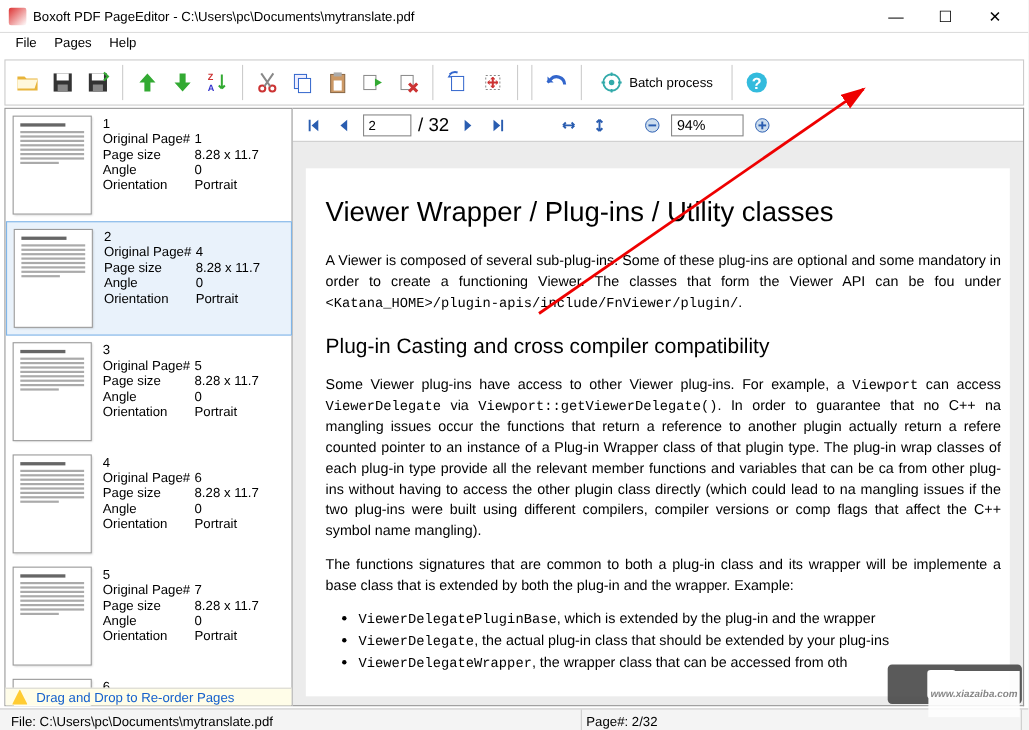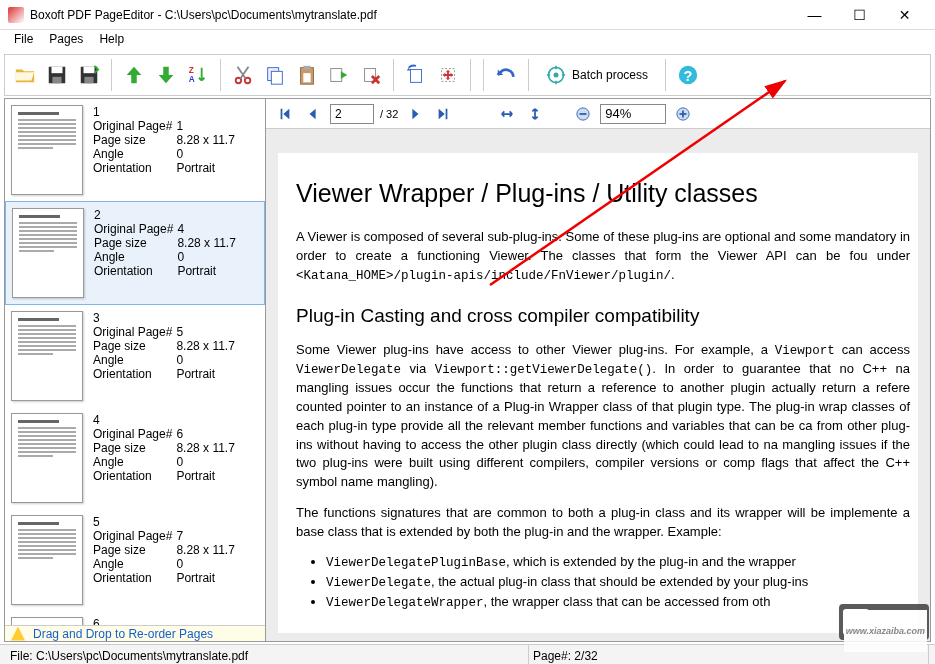--- a/index.html
+++ b/index.html
@@ -30,35 +30,35 @@
 .thumb-meta .pnum { font-size: 12px; }
 .drag-hint { position: absolute; bottom: 0; left: 0; right: 0; height: 16px; background: #fffde8; border-top: 1px solid #ccc; display: flex; align-items: center; padding: 0 6px; font-size: 12px; color: #1560cc; }
 .drag-hint .warn { width: 14px; height: 14px; background: #ffcc33; clip-path: polygon(50% 0,100% 100%,0 100%); margin-right: 8px; position: relative; }
 .sidebar-wrap { position: relative; height: 100%; display: flex; flex-direction: column; }
 .sidebar-scroll { flex: 1; overflow-y: auto; overflow-x: hidden; }
 .viewer { flex: 1; border: 1px solid #999; border-left: 0; display: flex; flex-direction: column; background: #ececec; }
 .navbar { height: 30px; background: #fff; border-bottom: 1px solid #ccc; display: flex; align-items: center; padding: 0 8px; gap: 6px; }
 .navbtn { width: 22px; height: 22px; display: flex; align-items: center; justify-content: center; cursor: pointer; }
 .navbtn svg { width: 14px; height: 14px; }
 .pagenum-input { width: 44px; height: 20px; text-align: left; padding: 0 4px; border: 1px solid #888; font-size: 12px; }
-.navbar .of { font-size: 11px; }
+.navbar .of { font-size: 17px; }
 .zoom-select { width: 66px; height: 20px; font-size: 13px; border: 1px solid #888; padding: 0 4px; }
 .doc-area { flex: 1; overflow: auto; padding: 24px 0 0 0; }
 .doc-page { background: #fff; margin: 0 auto; width: 640px; min-height: 480px; padding: 26px 8px 8px 18px; font-family: Arial, sans-serif; color: #000; }
 .doc-page h1 { font-size: 25px; font-weight: 400; margin-bottom: 20px; }
 .doc-page h2 { font-size: 19px; font-weight: 400; margin: 20px 0 14px; }
 .doc-page p { font-size: 13px; line-height: 1.45; text-align: justify; margin-bottom: 12px; }
 .doc-page code { font-family: "Courier New", monospace; font-size: 12.5px; }
 .doc-page ul { margin-left: 30px; font-size: 13px; }
 .doc-page li { margin-bottom: 4px; }
 .statusbar { height: 22px; border-top: 1px solid #ccc; display: flex; align-items: center; font-size: 12px; padding: 0 6px; background: #f4f4f4; margin-top: 2px; }
 .statusbar .cell { border-right: 1px solid #ccc; padding: 0 10px 0 4px; height: 100%; display: flex; align-items: center; }
 .statusbar .cell.flex { flex: 1; }
 .arrow-annotation { position: absolute; pointer-events: none; z-index: 1000; }
-.watermark { position: absolute; right: 6px; bottom: 24px; width: 90px; height: 36px; background: #444; color: #fff; font-size: 16px; font-weight: bold; display: flex; align-items: center; justify-content: flex-end; padding-right: 6px; border-radius: 4px; opacity: 0.88; z-index: 1001;}
+.watermark { position: absolute; right: 6px; bottom: 24px; width: 122px; height: 36px; background: #444; color: #fff; font-size: 16px; font-weight: bold; display: flex; align-items: center; justify-content: flex-end; padding-right: 6px; border-radius: 4px; opacity: 0.88; z-index: 1001;}
 .watermark .dl { width: 26px; height: 26px; border: 2px solid #fff; border-radius: 3px; margin-right: 6px; position: relative; }
 .watermark .dl::before { content:""; position:absolute; left:50%; top:4px; width:6px; height:8px; background:#fff; transform:translateX(-50%);}
 .watermark .dl::after { content:""; position:absolute; left:50%; top:10px; border:5px solid transparent; border-top-color:#fff; transform:translateX(-50%);}
 .watermark .url { position: absolute; bottom: -12px; right: 2px; font-size: 9px; color: #777; background: #ffffff; padding: 16px 2px; font-style: italic;}
 </style>
 </head>
 <body>
 
 <div class="titlebar">
   <div class="icon"></div>

